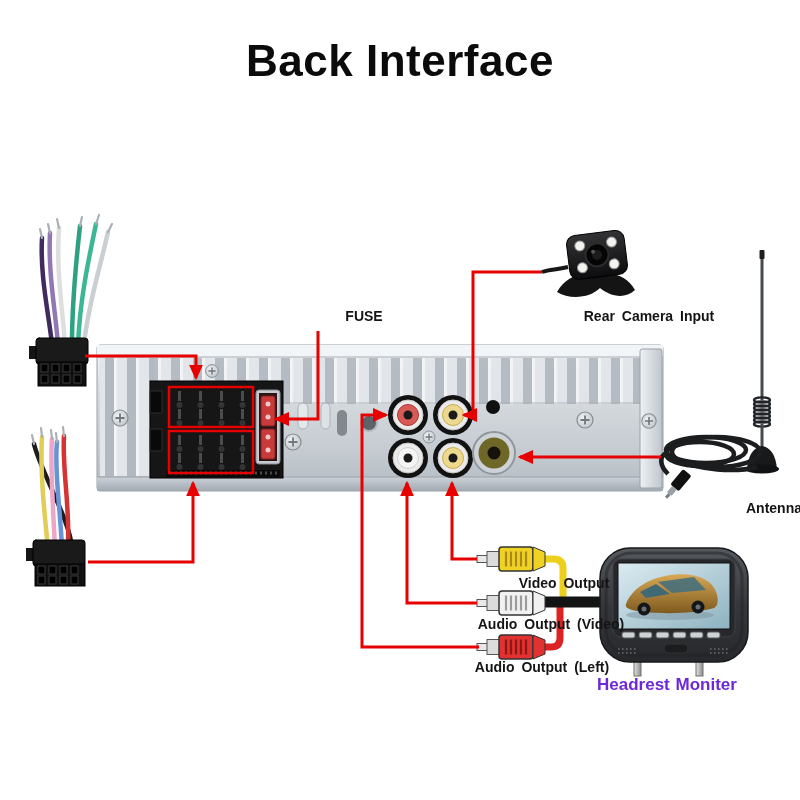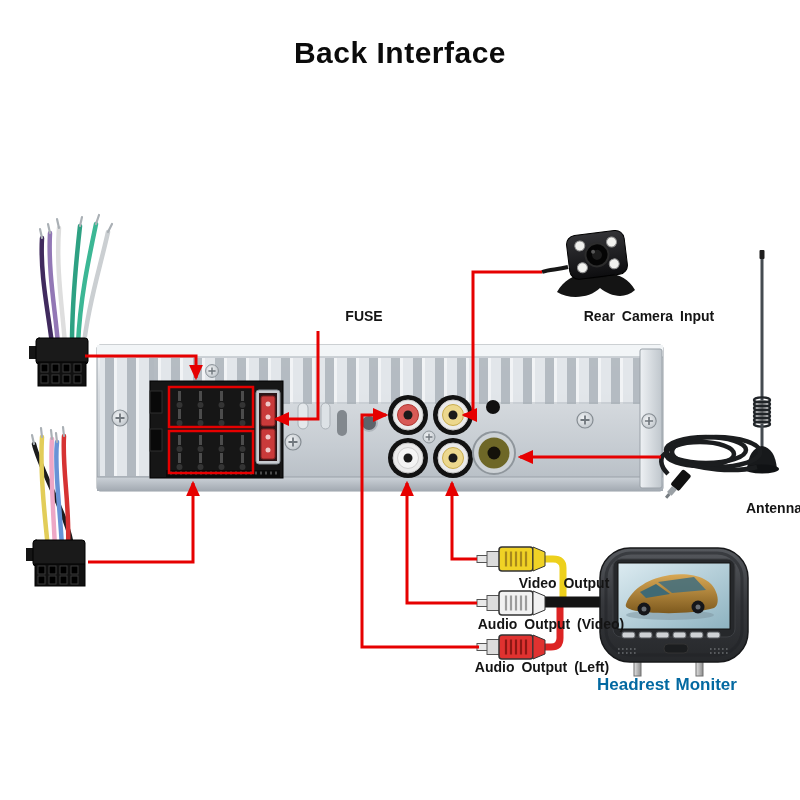--- a/index.html
+++ b/index.html
@@ -1,25 +1,25 @@
 <!DOCTYPE html>
 <html><head>
 <meta charset="utf-8">
 <style>
   html,body{margin:0;padding:0;background:#fff;}
   .stage{position:relative;width:800px;height:800px;background:#fff;overflow:hidden;
          font-family:"Liberation Sans",sans-serif;}
   .stage svg{position:absolute;left:0;top:0;}
   .title{position:absolute;left:0;top:36px;width:100%;text-align:center;
-         font-size:30px;font-weight:bold;color:#0b0b0b;letter-spacing:.5px;}
+         font-size:44px;font-weight:bold;color:#0b0b0b;letter-spacing:.5px;}
   .lbl{position:absolute;font-weight:bold;color:#141414;white-space:nowrap;word-spacing:3px;margin-left:48px;}
   .lbl.c{transform:translateX(-50%);}
   .s14{font-size:14px;}
   .s15{font-size:14px;}
-  .mon{position:absolute;left:597px;top:674px;font-weight:bold;color:#0369a1;
+  .mon{position:absolute;left:597px;top:674px;font-weight:bold;color:#6d28d9;
        font-size:17px;line-height:1.32;word-spacing:1px;white-space:nowrap;}
 </style>
 </head>
 <body>
 
 <div class="stage">
 
 <svg width="800" height="800" viewBox="0 0 800 800">
   <defs>
     <linearGradient id="bodyGrad" x1="0" y1="0" x2="0" y2="1">

